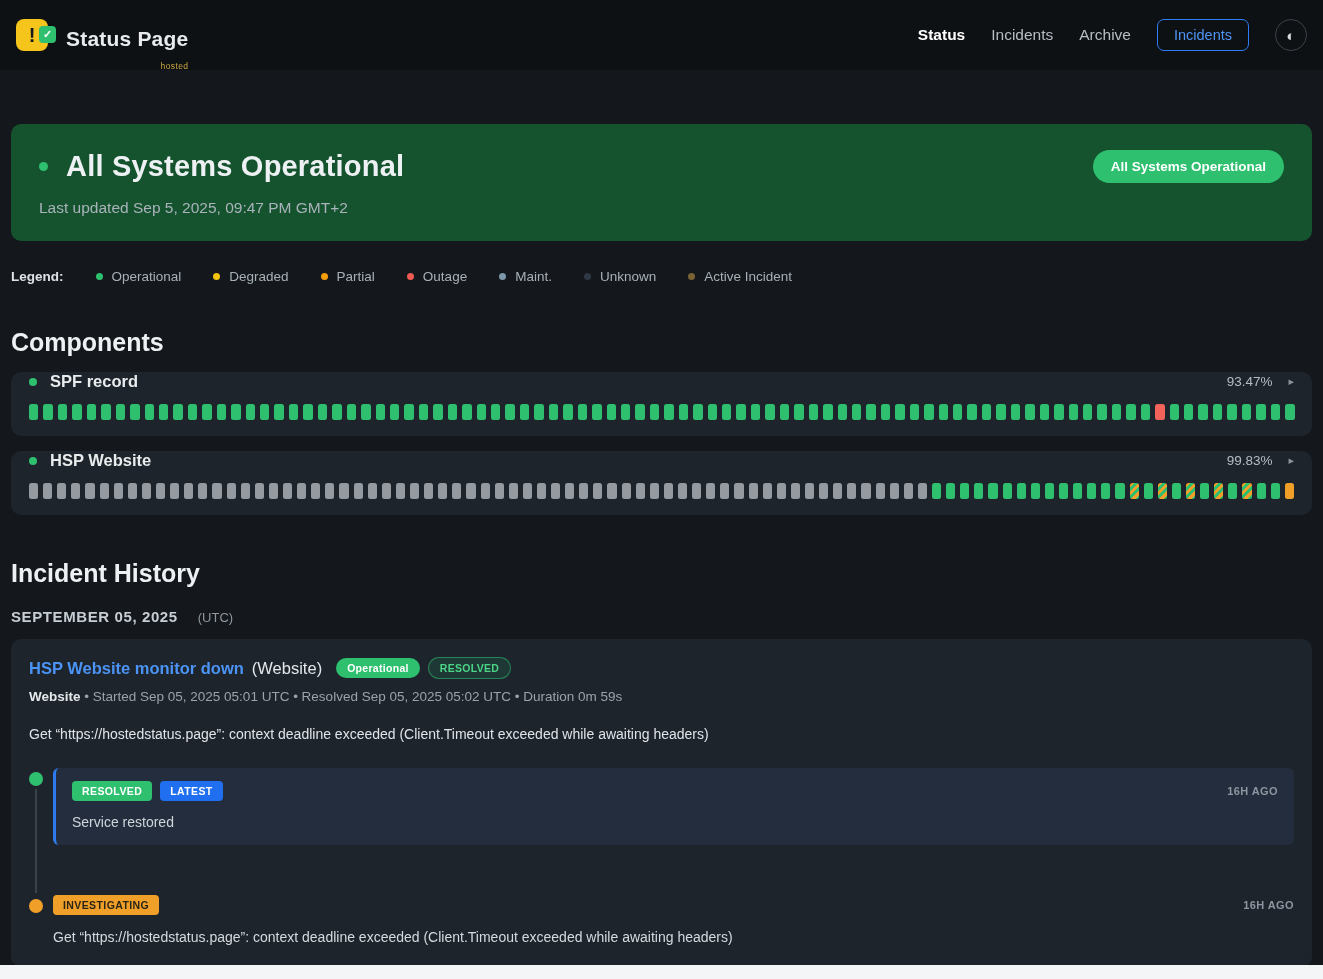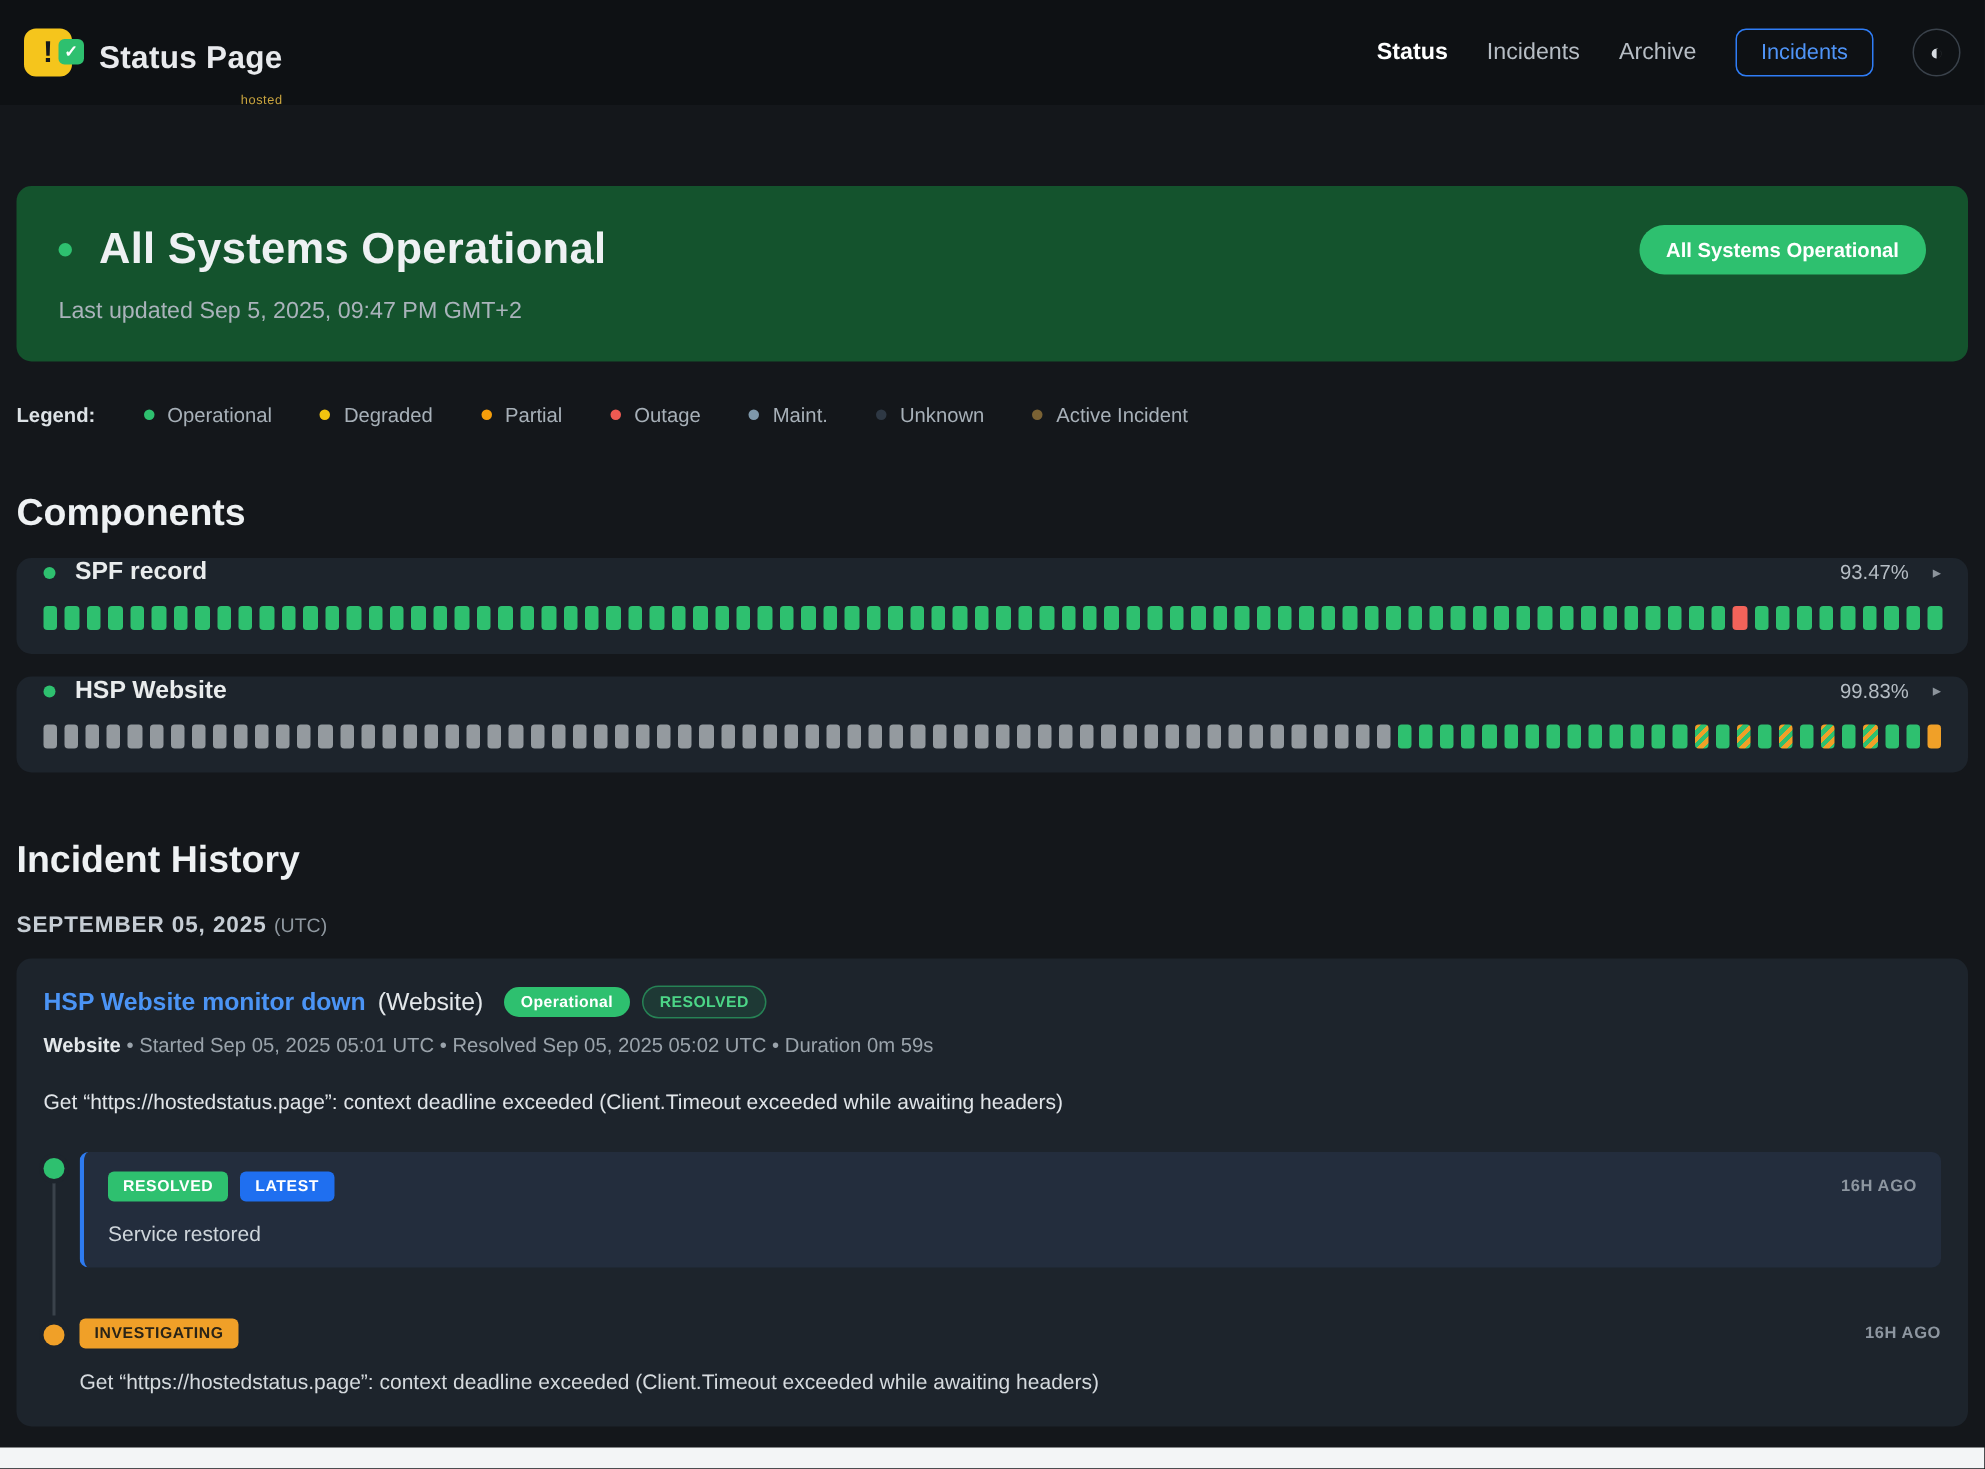--- a/index.html
+++ b/index.html
@@ -81,36 +81,36 @@
   .comp-expand { margin-left:16px; color:#8b939b; font-size:11px; }
   .bars { margin-top:13px; display:flex; gap:5px; height:16px; }
   .bar { flex:1; border-radius:2.5px; }
   .b-g { background:#2ec06f; }
   .b-e { background:#949a9f; }
   .b-r { background:#f2635a; }
   .b-o { background:#f0a028; }
   .b-p { background:repeating-linear-gradient(135deg,#f0a028 0,#f0a028 3px,#2ec06f 3px,#2ec06f 6px); }
   
   .date-heading { margin-top:20px; font-size:15px; font-weight:700; color:#c6cdd4; letter-spacing:.6px; }
-  .date-suffix { font-weight:400; font-size:13px; color:#8f98a0; letter-spacing:0; margin-left:5px;text-align:right; }
+  .date-suffix { font-weight:400; font-size:13px; color:#8f98a0; letter-spacing:0; margin-left:20px;text-align:right; }
   .incident-card { margin-top:14px; background:#1d242c; border-radius:10px; padding:18px 18px 22px; }
   .incident-title-row { display:flex; align-items:center; flex-wrap:wrap; gap:8px; }
   .incident-title { color:#4b94f5; font-weight:700; font-size:16.5px; cursor:pointer; }
   .incident-component { color:#e3e7ea; font-size:16.5px; font-weight:500; }
   .pill { font-size:10.5px; font-weight:700; padding:4px 11px; border-radius:999px; letter-spacing:.3px; }
   .pill-operational { background:#2ec06f; color:#fff; margin-left:6px; }
   .pill-resolved { background:rgba(46,192,111,.14); border:1px solid rgba(46,192,111,.55); color:#4cd587; }
   .incident-meta { margin-top:10px; font-size:13.5px; color:#9aa3ab; }
   .meta-strong { color:#e3e7ea; font-weight:700; }
   .incident-desc { margin-top:22px; font-size:14px; color:#e0e4e8; }
   
   .timeline { margin-top:26px; position:relative; }
   .tl-line { position:absolute; left:6px; top:16px; bottom:52px; width:2px; background:#3a424b; }
   .tl-item { display:flex; align-items:flex-start; position:relative; }
-  .tl-item + .tl-item { margin-top:34px; }
+  .tl-item + .tl-item { margin-top:50px; }
   .tl-dot { width:14px; height:14px; border-radius:50%; flex-shrink:0; margin-top:4px; box-shadow:0 0 0 3px #1d242c; }
   .tl-dot-green { background:#2ec06f; }
   .tl-dot-orange { background:#f0a028; }
   .tl-content { flex:1; margin-left:10px; }
   .tl-box {
     background:#232d3d; border-left:3px solid #2e7bf0; border-radius:6px;
     padding:13px 16px 15px;
   }
   .tl-badges { display:flex; align-items:center; }
   .tag { font-size:10.5px; font-weight:700; padding:4px 10px; border-radius:4px; letter-spacing:.4px; }

